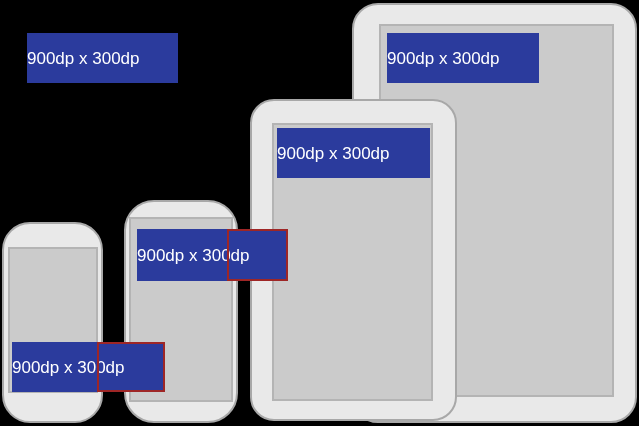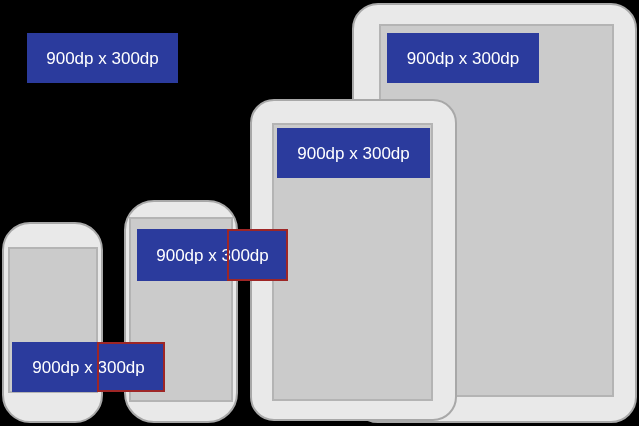--- a/index.html
+++ b/index.html
@@ -21,21 +21,21 @@
   .device{
     position:absolute;background:var(--device-body);
     border:2px solid var(--device-border);
   }
   .screen{
     position:absolute;background:var(--screen-fill);
     border:2px solid var(--screen-border);
   }
   .dp-box{
     position:absolute;background:var(--box-fill);color:var(--box-text);
-    display:flex;align-items:center;justify-content:center;
+    display:flex;align-items:center;
     font-size:17px;line-height:1;white-space:nowrap;
   }
   .overflow-outline{
     position:absolute;border:2px solid var(--overflow-border);background:transparent;
   }
   
   .box-standalone{left:27px;top:33px;width:151px;height:50px;}
   
   .large-tablet{left:352px;top:3px;width:285px;height:420px;border-radius:26px;}
   .large-tablet .screen{left:25px;top:19px;width:235px;height:373px;}

